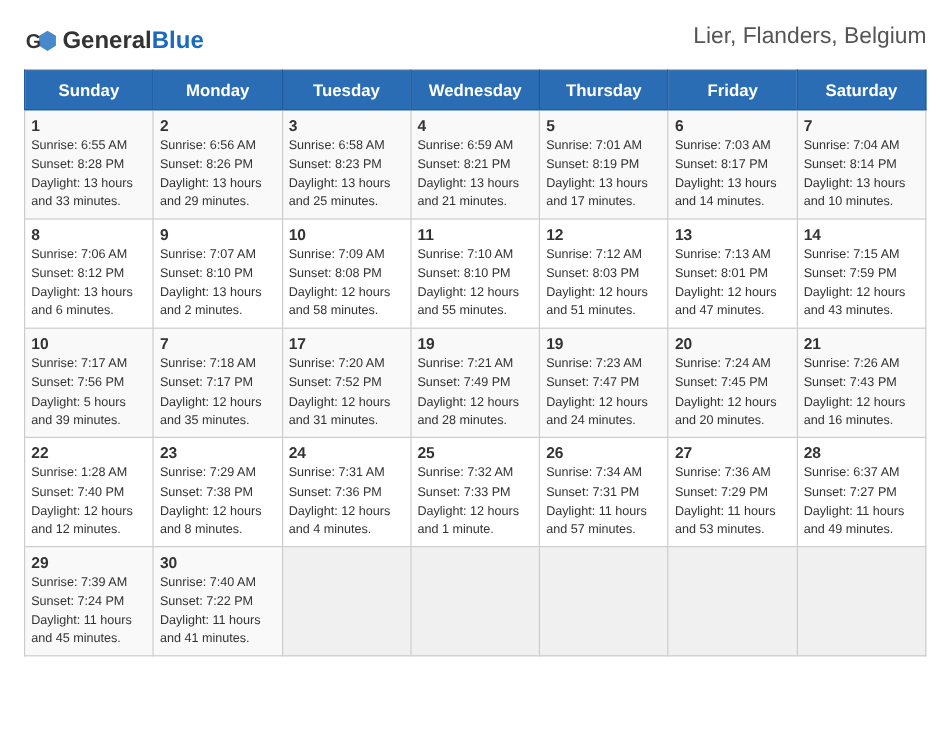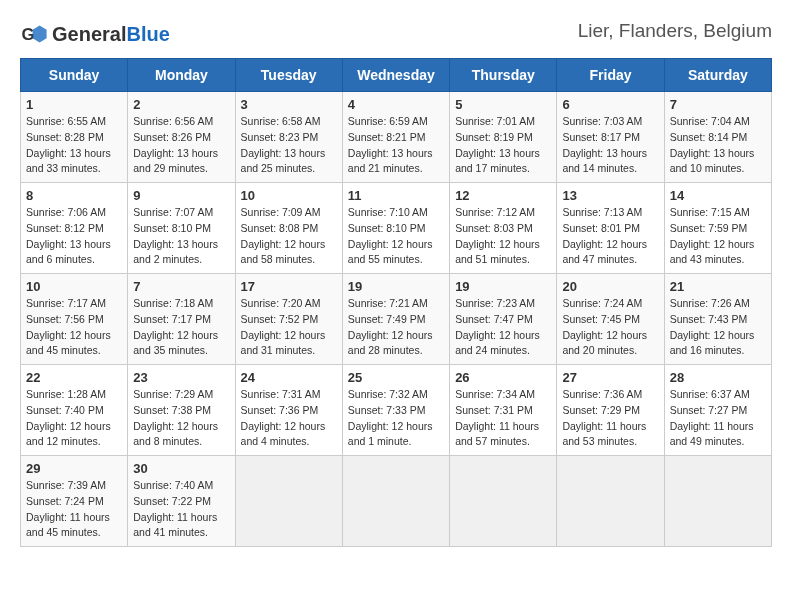--- a/index.html
+++ b/index.html
@@ -166,21 +166,21 @@
           <div class="day-info"><span>Sunrise: 7:13 AM</span><br><span>Sunset: 8:01 PM</span><br><span>Daylight: 12 hours and 47 minutes.</span></div>
         </td>
         <td>
           <span class="day-number">14</span>
           <div class="day-info"><span>Sunrise: 7:15 AM</span><br><span>Sunset: 7:59 PM</span><br><span>Daylight: 12 hours and 43 minutes.</span></div>
         </td>
       </tr>
       <tr>
         <td>
           <span class="day-number">10</span>
-          <div class="day-info"><span>Sunrise: 7:17 AM</span><br><span>Sunset: 7:56 PM</span><br><span>Daylight: 12 hours and 45 minutes.</span></div>
+          <div class="day-info"><span>Sunrise: 7:17 AM</span><br><span>Sunset: 7:56 PM</span><br><span>Daylight: 5 hours and 39 minutes.</span></div>
         </td>
         <td>
           <span class="day-number">7</span>
           <div class="day-info"><span>Sunrise: 7:18 AM</span><br><span>Sunset: 7:17 PM</span><br><span>Daylight: 12 hours and 35 minutes.</span></div>
         </td>
         <td>
           <span class="day-number">17</span>
           <div class="day-info"><span>Sunrise: 7:20 AM</span><br><span>Sunset: 7:52 PM</span><br><span>Daylight: 12 hours and 31 minutes.</span></div>
         </td>
         <td>

